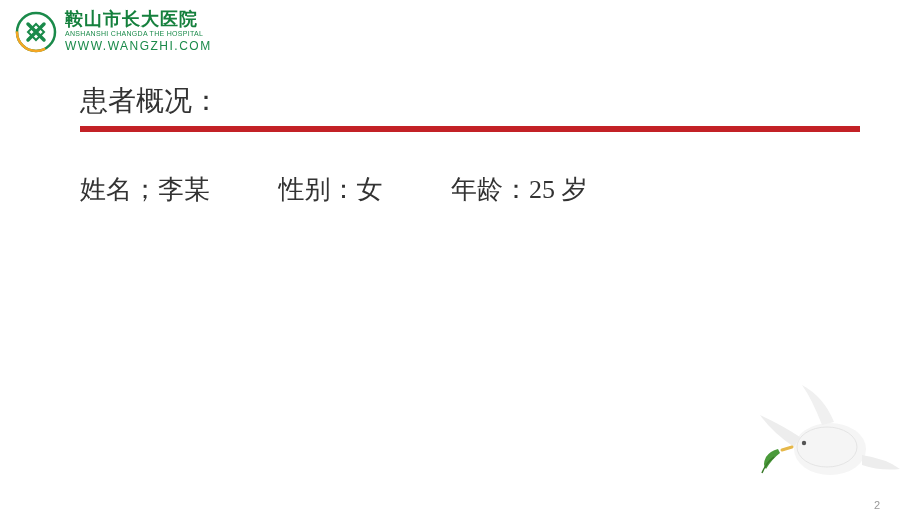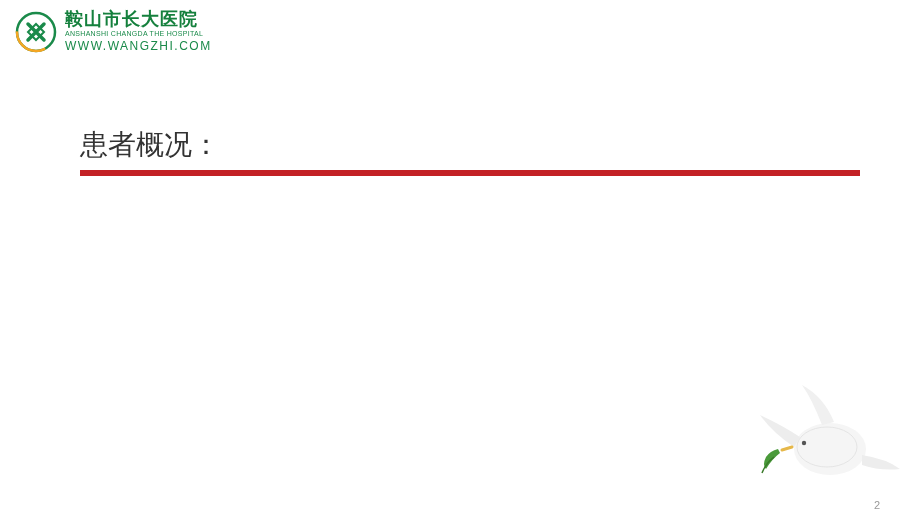--- a/index.html
+++ b/index.html
@@ -49,21 +49,20 @@
       font-size: 12px;
       color: #1a8a4a;
       letter-spacing: 1.5px;
       line-height: 1.4;
     }
     .content {
       position: absolute;
       top: 82px;
       left: 80px;
       right: 60px;
-      margin-top: 44px;
     }
     .section-title {
       font-size: 28px;
       color: #333;
       margin-bottom: 6px;
       font-family: "KaiTi", "STKaiti", serif;
     }
     .red-line {
       width: 100%;
       height: 6px;
@@ -115,20 +114,31 @@
     <div class="hospital-name-cn">鞍山市长大医院</div>
     <div class="hospital-name-en">ANSHANSHI CHANGDA THE HOSPITAL</div>
     <div class="hospital-url">WWW.WANGZHI.COM</div>
   </div>
 </div>
 
 <div class="content">
   <div class="section-title">患者概况：</div>
   <div class="red-line"></div>
 
+  <div class="info-row">
+    <span class="info-group">
+      <span>姓名；</span><span>李某</span>
+    </span>
+    <span class="info-group">
+      <span>性别：</span><span>女</span>
+    </span>
+    <span class="info-group">
+      <span>年龄：</span><span>25 岁</span>
+    </span>
+  </div>
 
 
 </div>
 
 <div class="dove-image">
   <svg viewBox="0 0 150 130" width="150" height="130">
     <ellipse cx="78" cy="72" rx="36" ry="26" fill="#f5f5f5"></ellipse>
     <path d="M 42 70 Q 20 55 8 38 Q 30 48 48 60 Z" fill="#ededed"></path>
     <path d="M 70 48 Q 60 22 50 8 Q 72 20 82 45 Z" fill="#f0f0f0"></path>
     <path d="M 110 78 Q 135 82 148 92 Q 128 94 110 88 Z" fill="#ededed"></path>

